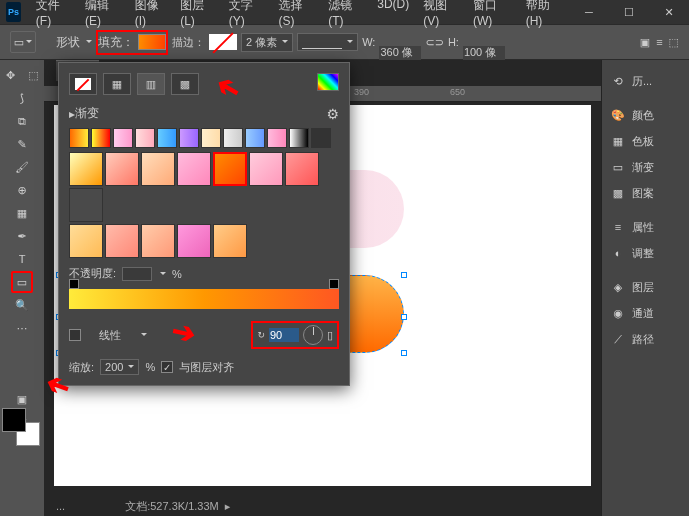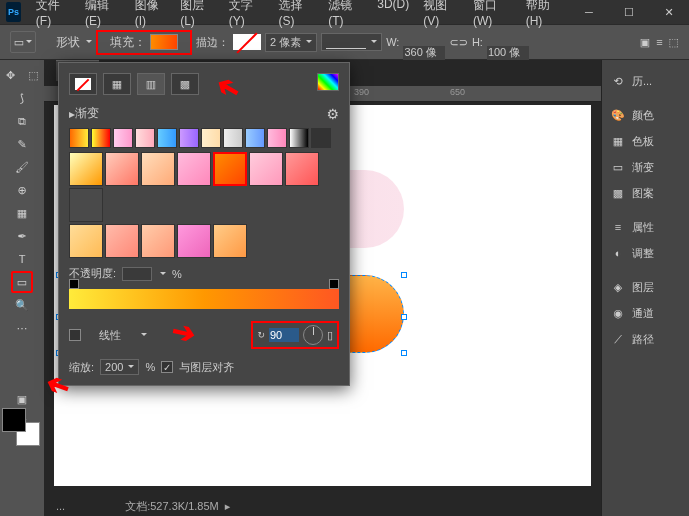--- a/index.html
+++ b/index.html
@@ -89,21 +89,21 @@
     <div class="title-btn">☐</div>
     <div class="title-btn">✕</div>
   </div>
 </div>
 
 <div class="optbar">
   <div class="tool-icon">▭<span class="chevron"></span></div>
   <div style="width:12px"></div>
   <span class="label-txt">形状</span>
   <span class="chevron"></span>
-  <div class="red-box" style="display:flex;align-items:center;padding:2px 12px;gap:4px">
+  <div class="red-box" style="display:flex;align-items:center;padding:2px 0;gap:4px">
     <span class="label-txt">填充：</span>
     <div class="fill-swatch"></div>
   </div>
   <span>描边：</span>
   <div class="stroke-swatch"></div>
   <div class="dropdown">
       <span>2 像素</span>
       <span class="chevron"></span>
     </div>
   <div class="dropdown">
@@ -175,21 +175,21 @@
         <div class="handle" style="bottom:-4px;right:-4px"></div>
         <div class="handle" style="top:-4px;left:50%"></div>
         <div class="handle" style="bottom:-4px;left:50%"></div>
         <div class="handle" style="top:50%;left:-4px"></div>
         <div class="handle" style="top:50%;right:-4px"></div>
       </div>
     </div>
     <div class="status">
       <span>...</span>
       <span style="margin-left:60px">文档:</span>
-      <span>527.3K/1.85M</span>
+      <span>527.3K/1.33M</span>
       <span style="margin-left:6px">▸</span>
     </div>
   </div>
 
   <div class="panels" id="panels">
       <div class="panel-row">
         <span class="panel-icon">⟲</span>
         <span>历...</span>
       </div>
       <div class="panel-sep"></div>

